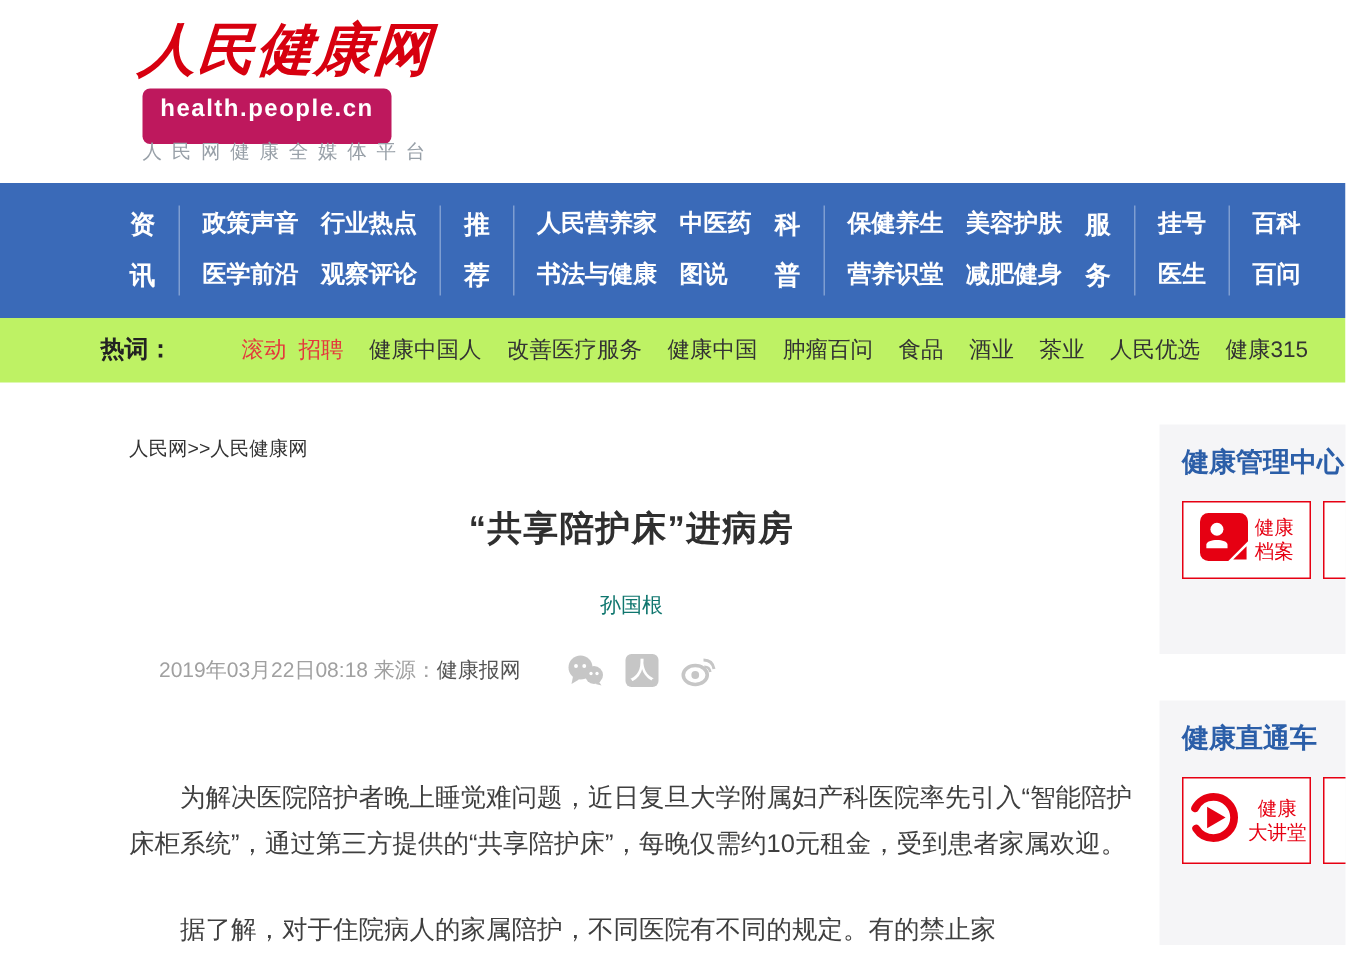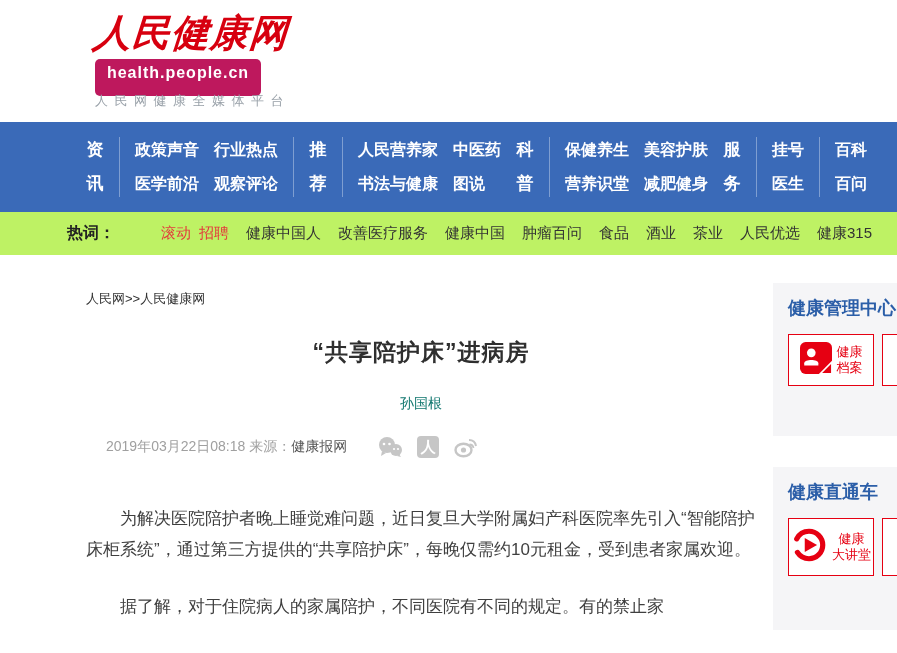--- a/index.html
+++ b/index.html
@@ -45,21 +45,21 @@
   .art-author { margin-top:27px; text-align:center; font-size:14px; color:#0f766e; }
   .art-meta { margin-top:23px; padding-left:20px; display:flex; align-items:center;
     font-size:14px; color:#a0a0a0; }
   .art-meta .src { color:#555; }
   .share { display:flex; align-items:center; gap:14px; margin-left:30px; }
   .share .s-btn { cursor:pointer; display:inline-flex; }
   .people-ic { width:22px; height:22px; background:#c6c6c6; border-radius:4px;
     color:#fff; font-size:15px; font-weight:bold; text-align:center; line-height:22px; }
   .art-p { margin-top:26px; font-size:17px; line-height:31px; color:#3f3f3f;
     text-indent:2em; }
-  .art-p.first { margin-top:45px; }
+  .art-p.first { margin-top:58px; }
 
   
   .sidebar { position:absolute; left:773px; top:283px; width:210px; }
   .sb-box { background:#f5f5f7; padding:13px 15px; margin-bottom:31px; }
   .sb-box.b1 { height:153px; }
   .sb-box.b2 { height:163px; }
   .sb-title { font-size:18px; font-weight:bold; color:#2b5ea8; white-space:nowrap; }
   .sb-cards { display:flex; gap:8px; margin-top:14px; }
   .sb-card { width:86px; border:1px solid #e60012; background:#fff; flex:none;
     display:flex; align-items:center; justify-content:center; gap:5px;

